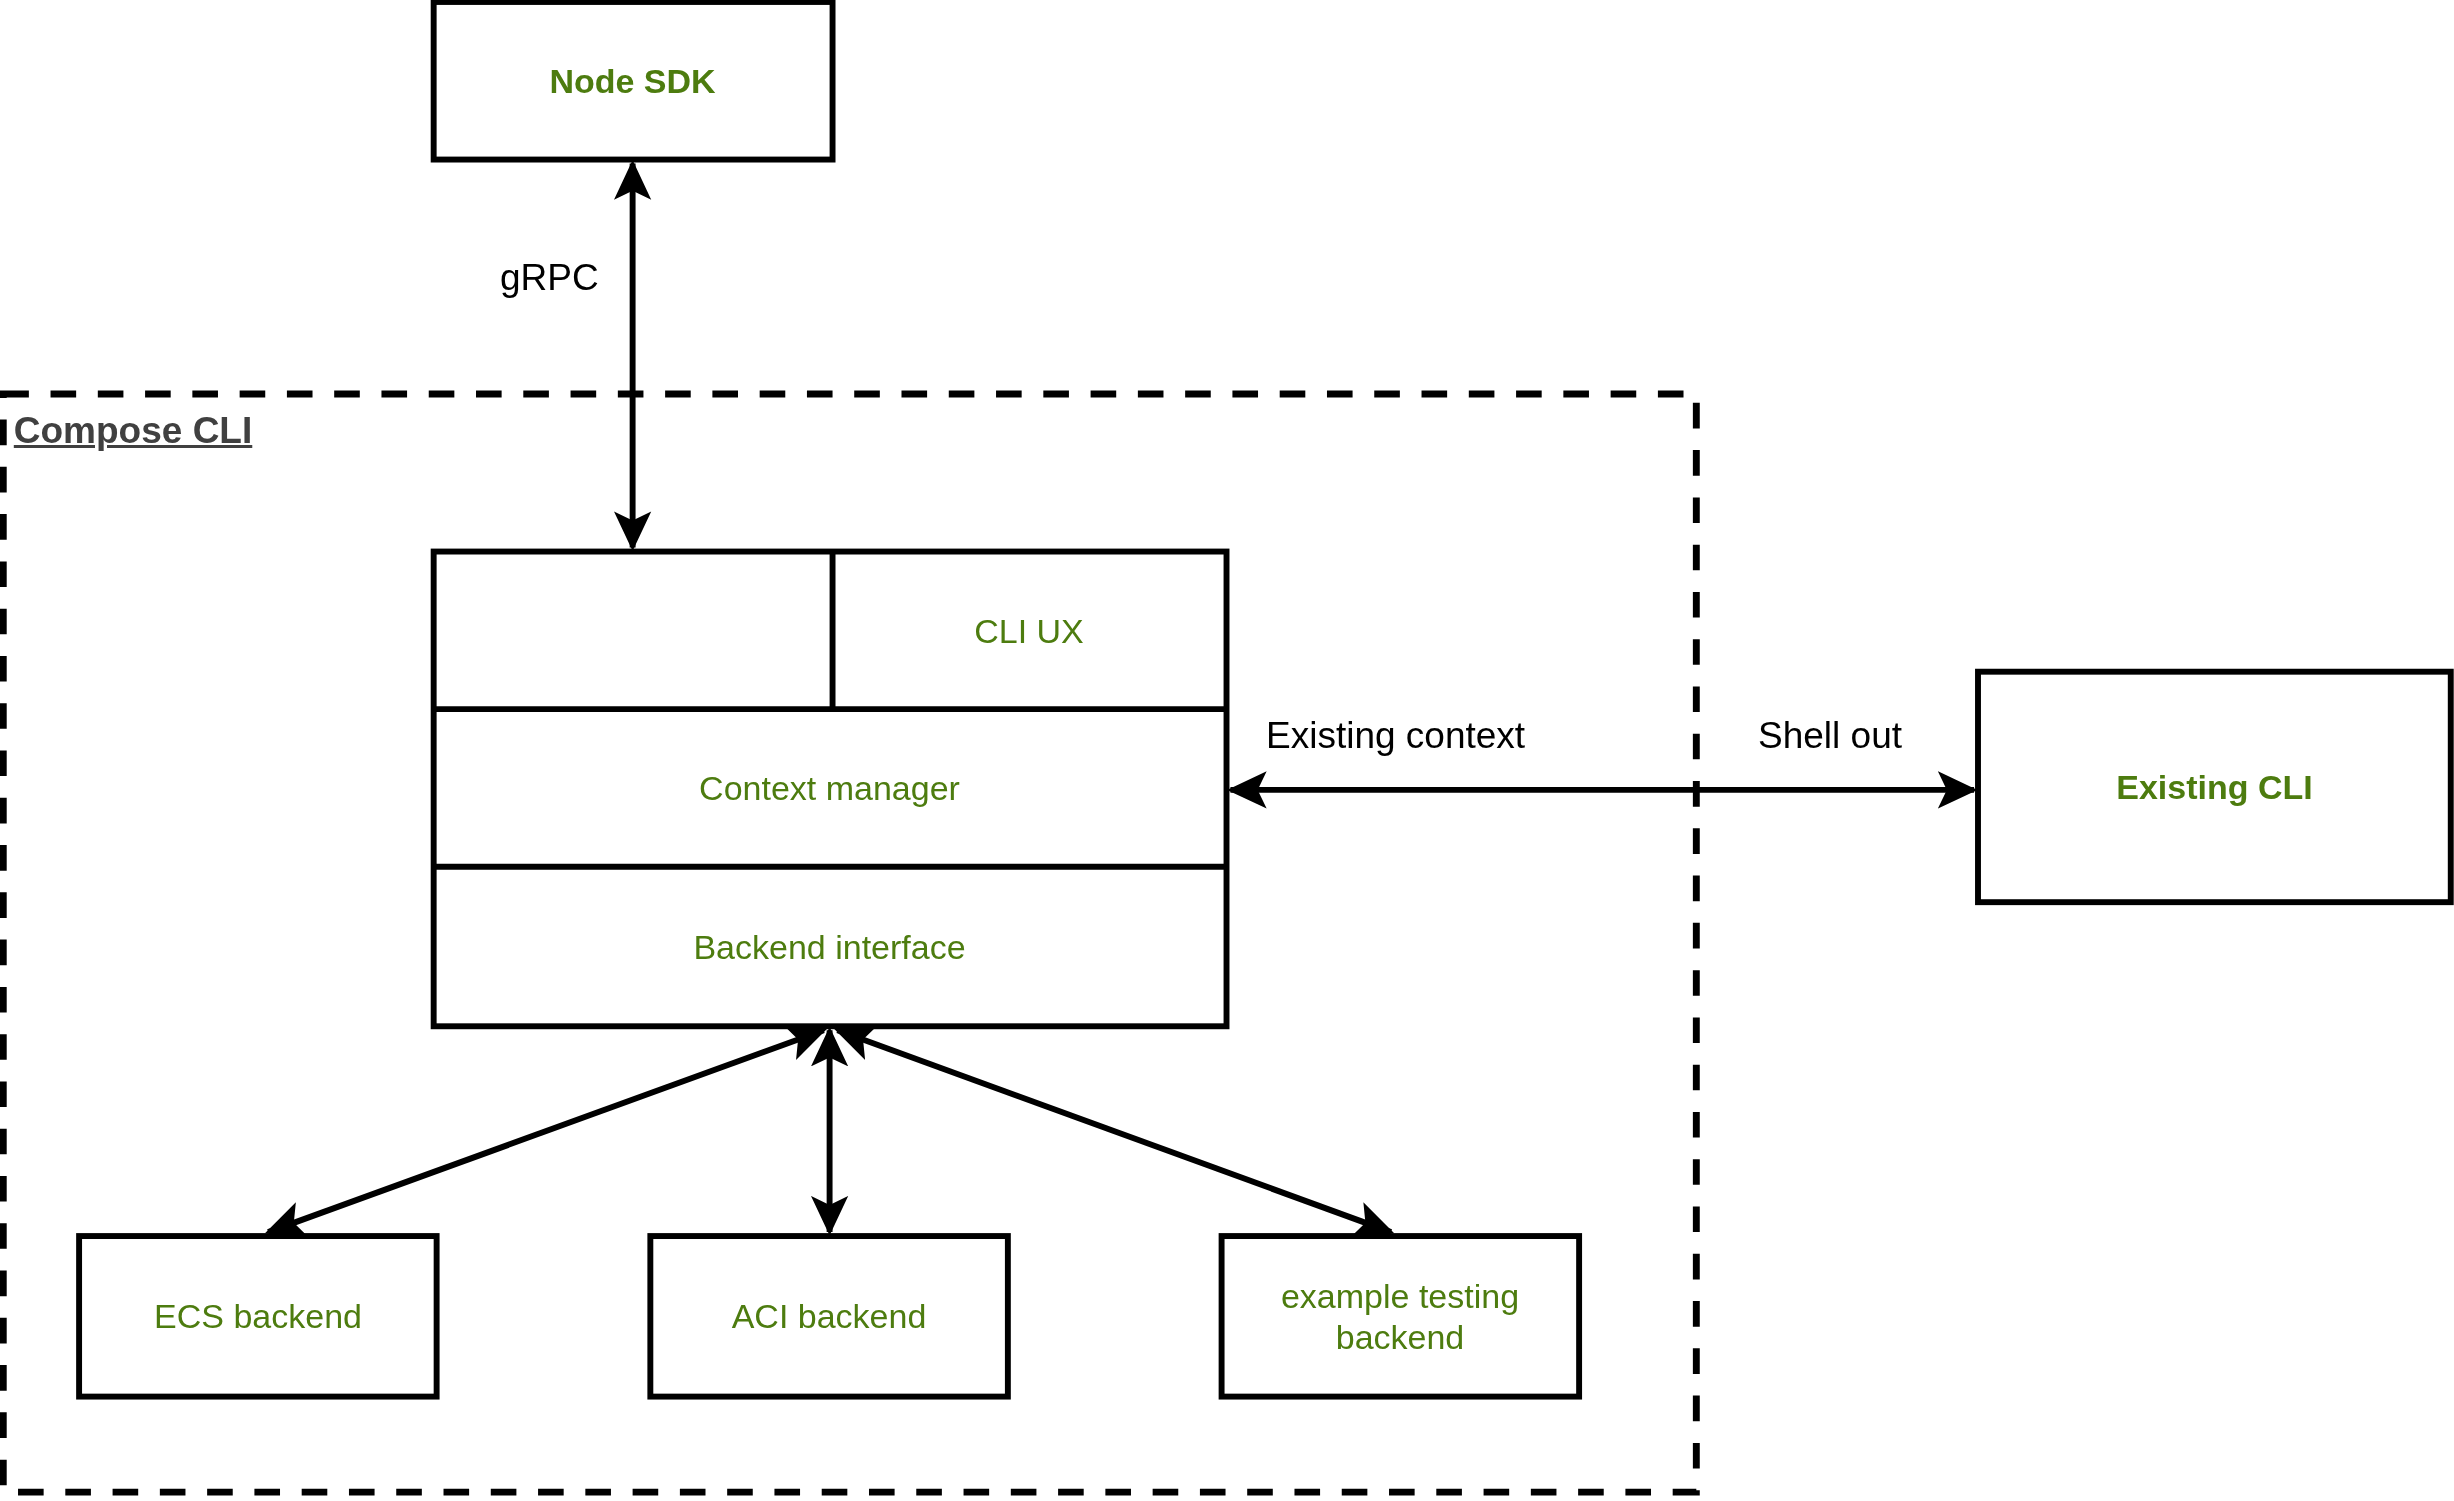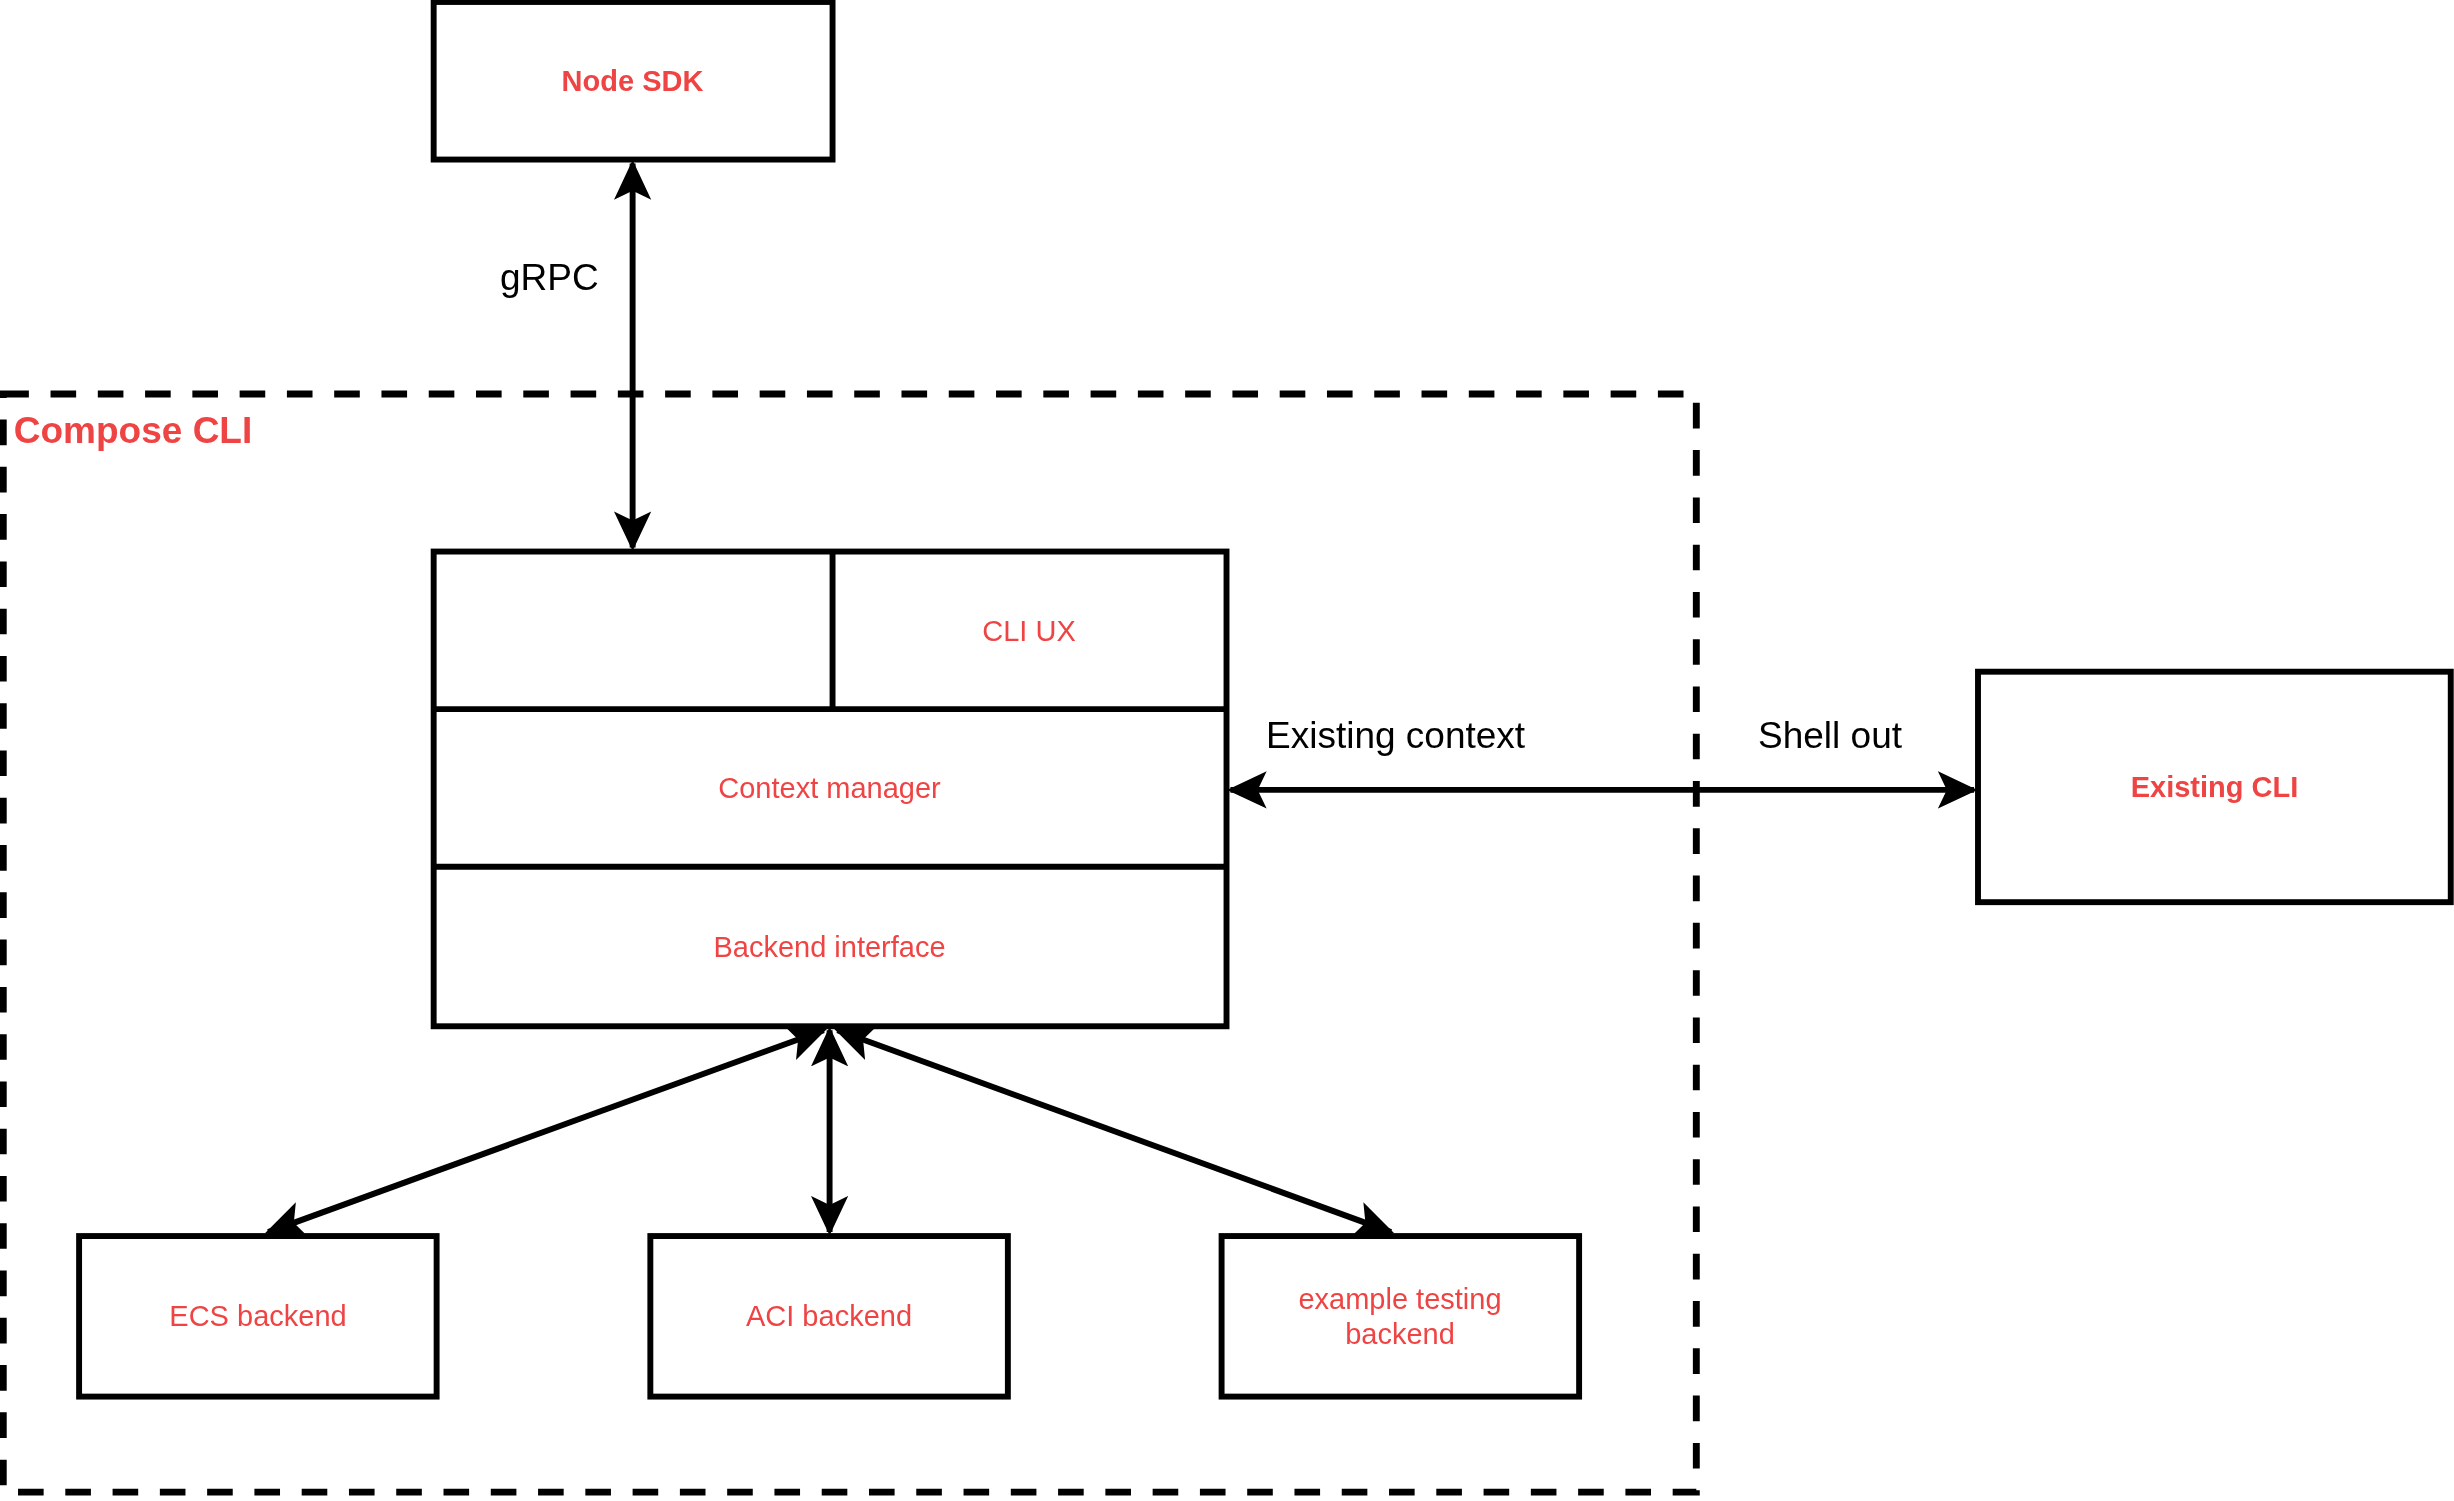--- a/index.html
+++ b/index.html
@@ -21,43 +21,44 @@
     left: 0;
     width: 2455px;
     height: 1501px;
   }
   .node-label {
     position: absolute;
     display: flex;
     align-items: center;
     justify-content: center;
     text-align: center;
-    color: #ef4444;
-    font-size: 29px;
+    color: #4d7c0f;
+    font-size: 34px;
     line-height: 1.18;
     white-space: pre-line;
     pointer-events: none;
   }
   .node-label.bold {
     font-weight: bold;
   }
   .edge-label {
     position: absolute;
     color: #000000;
     font-size: 37px;
     line-height: 1.1;
     white-space: nowrap;
   }
   .group-label {
     position: absolute;
-    color: #ef4444;
+    color: #404040;
     font-size: 37px;
     font-weight: bold;
     line-height: 1.1;
     white-space: nowrap;
+    text-decoration: underline;
   }
 </style>
 </head>
 <body>
 
 <div id="canvas">
 
   <svg id="diagram-svg" viewBox="0 0 2492 1524" xmlns="http://www.w3.org/2000/svg">
 
     <defs>

